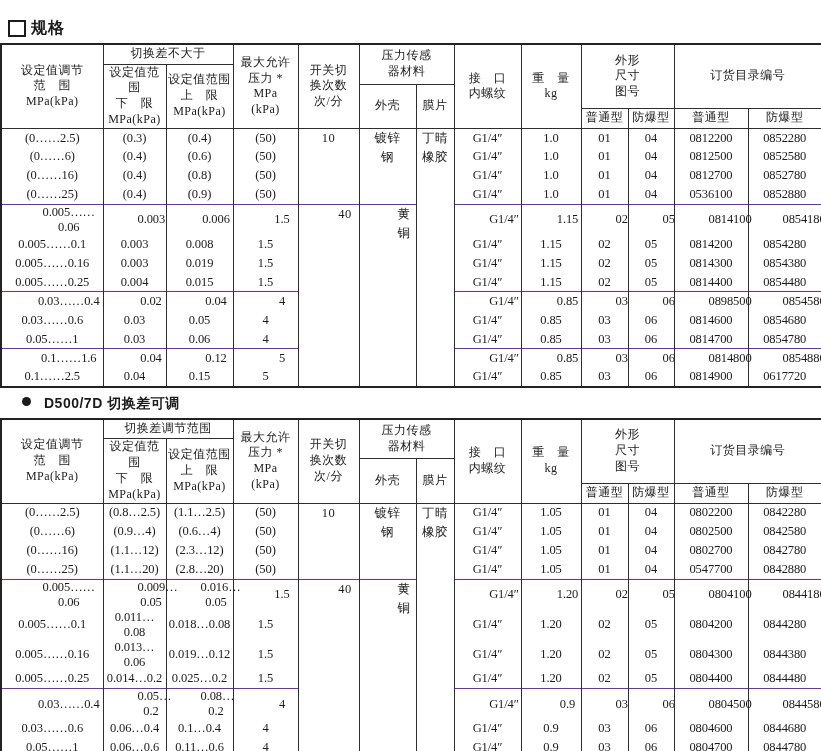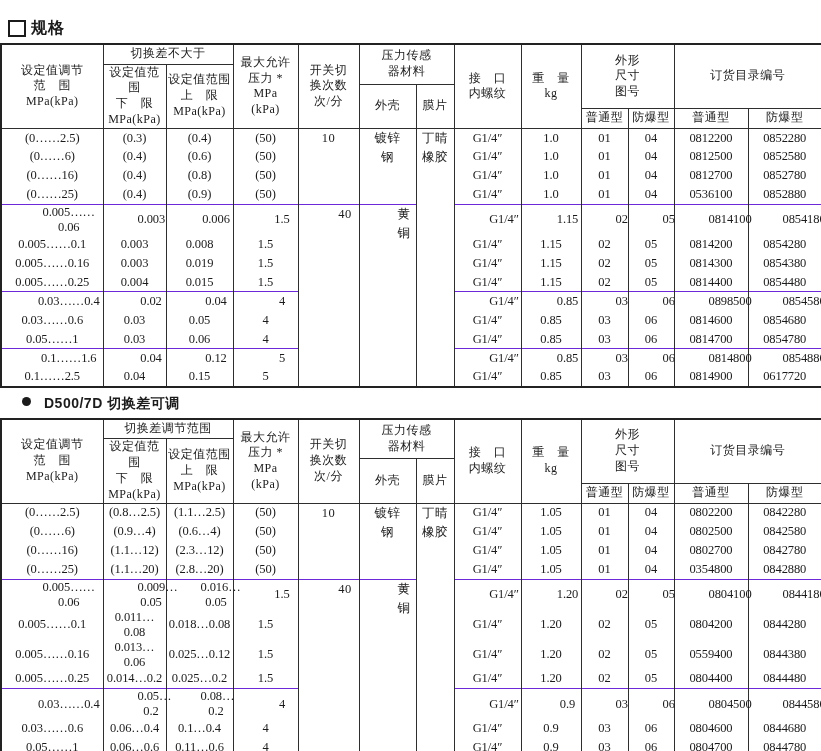--- a/index.html
+++ b/index.html
@@ -401,21 +401,21 @@
         </tr>
         <tr>
           <td>(0……25)</td>
           <td>(1.1…20)</td>
           <td>(2.8…20)</td>
           <td>(50)</td>
           <td>G1/4″</td>
           <td>1.05</td>
           <td>01</td>
           <td>04</td>
-          <td>0354800</td>
+          <td>0547700</td>
           <td>0842880</td>
         </tr>
         <tr class="gs">
           <td>0.005……0.06</td>
           <td>0.009…0.05</td>
           <td>0.016…0.05</td>
           <td>1.5</td>
           <td rowspan="9" class="vtop">40</td>
           <td rowspan="9" class="vtop">黄铜</td>
           <td>G1/4″</td>
@@ -433,27 +433,27 @@
           <td>G1/4″</td>
           <td>1.20</td>
           <td>02</td>
           <td>05</td>
           <td>0804200</td>
           <td>0844280</td>
         </tr>
         <tr>
           <td>0.005……0.16</td>
           <td>0.013…0.06</td>
-          <td>0.025…0.12</td>
+          <td>0.019…0.12</td>
           <td>1.5</td>
           <td>G1/4″</td>
           <td>1.20</td>
           <td>02</td>
           <td>05</td>
-          <td>0559400</td>
+          <td>0804300</td>
           <td>0844380</td>
         </tr>
         <tr>
           <td>0.005……0.25</td>
           <td>0.014…0.2</td>
           <td>0.025…0.2</td>
           <td>1.5</td>
           <td>G1/4″</td>
           <td>1.20</td>
           <td>02</td>

